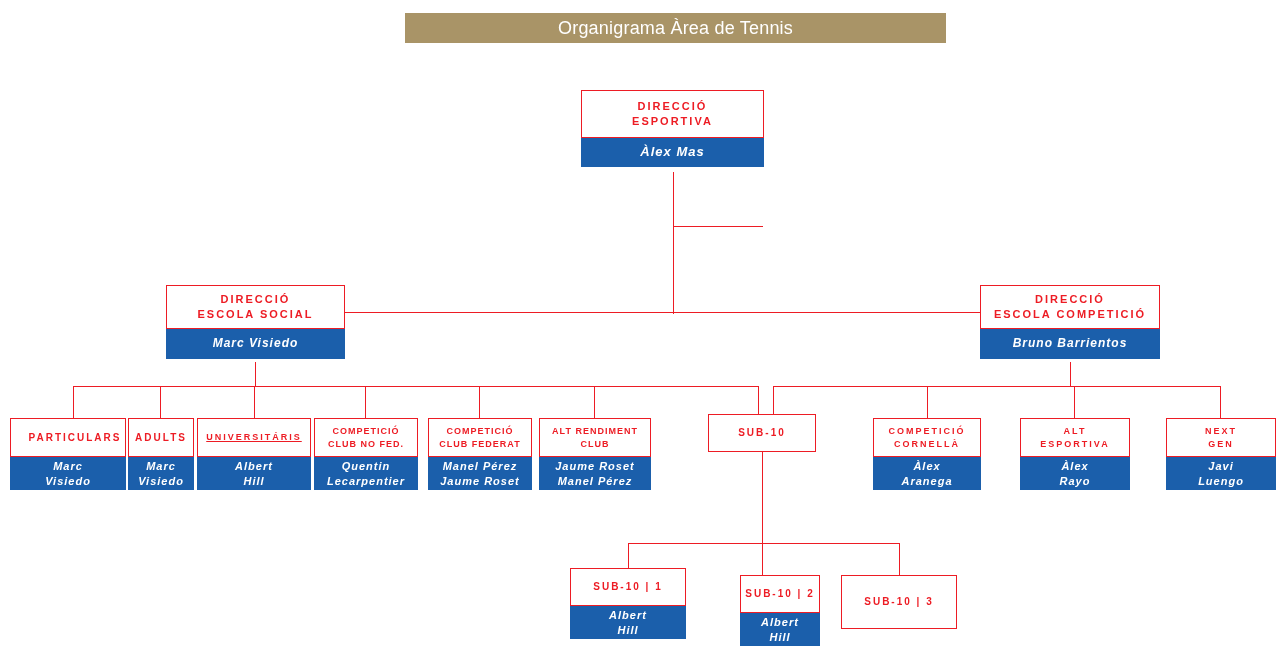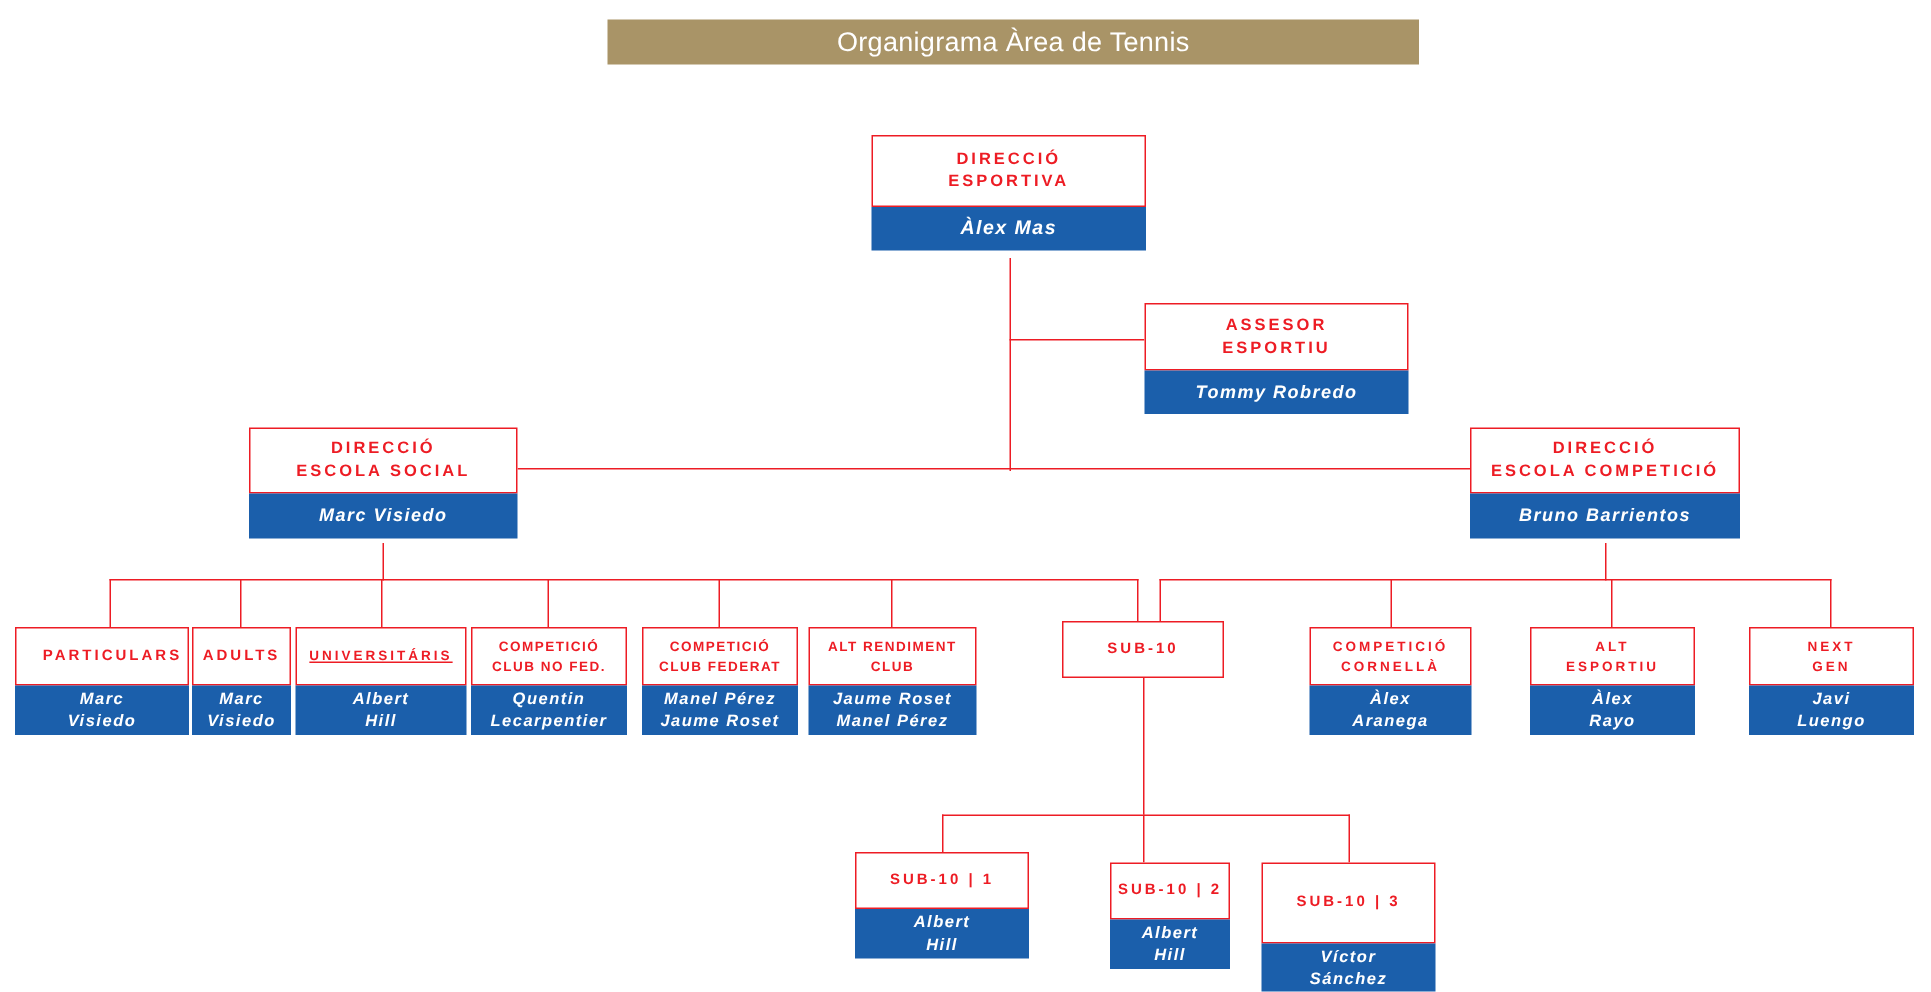--- a/index.html
+++ b/index.html
@@ -121,25 +121,20 @@
   <div class="line v" style="left:628px; top:543px; height:32px;"></div>
   <div class="line v" style="left:762px; top:543px; height:32px;"></div>
   <div class="line v" style="left:899px; top:543px; height:32px;"></div>
 
   <div class="node" style="left:581px; top:90px; width:183px;">
     <div class="node-title t-lg" style="height:48px;">DIRECCIÓ
 ESPORTIVA</div>
     <div class="node-name n-lg" style="height:29px;">Àlex Mas</div>
   </div>
 
-  <div class="node" style="left:763px; top:202px; width:176px;">
-    <div class="node-title t-lg" style="height:45px;">ASSESOR
-ESPORTIU</div>
-    <div class="node-name n-md" style="height:29px;">Tommy Robredo</div>
-  </div>
 
   <div class="node" style="left:166px; top:285px; width:179px;">
     <div class="node-title t-lg" style="height:44px;">DIRECCIÓ
 ESCOLA SOCIAL</div>
     <div class="node-name n-md" style="height:30px;">Marc Visiedo</div>
   </div>
 
   <div class="node" style="left:980px; top:285px; width:180px;">
     <div class="node-title t-lg" style="height:44px;">DIRECCIÓ
 ESCOLA COMPETICIÓ</div>
@@ -191,21 +186,21 @@
 
   <div class="node" style="left:873px; top:418px; width:108px;">
     <div class="node-title t-sm" style="height:39px;">COMPETICIÓ
 CORNELLÀ</div>
     <div class="node-name n-sm" style="height:33px;">Àlex
 Aranega</div>
   </div>
 
   <div class="node" style="left:1020px; top:418px; width:110px;">
     <div class="node-title t-sm" style="height:39px;">ALT
-ESPORTIU</div>
+ESPORTIVA</div>
     <div class="node-name n-sm" style="height:33px;">Àlex
 Rayo</div>
   </div>
 
   <div class="node" style="left:1166px; top:418px; width:110px;">
     <div class="node-title t-sm" style="height:39px;">NEXT
 GEN</div>
     <div class="node-name n-sm" style="height:33px;">Javi
 Luengo</div>
   </div>
@@ -217,17 +212,15 @@
   </div>
 
   <div class="node" style="left:704px; top:575px; width:116px;padding-left:36px;">
     <div class="node-title t-md" style="height:38px;">SUB-10 | 2</div>
     <div class="node-name n-sm" style="height:33px;">Albert
 Hill</div>
   </div>
 
   <div class="node" style="left:841px; top:575px; width:116px;">
     <div class="node-title t-md" style="height:54px;">SUB-10 | 3</div>
-    <div class="node-name n-sm" style="height:33px;">Víctor
-Sánchez</div>
   </div>
 
 </div>
 
 </body></html>

